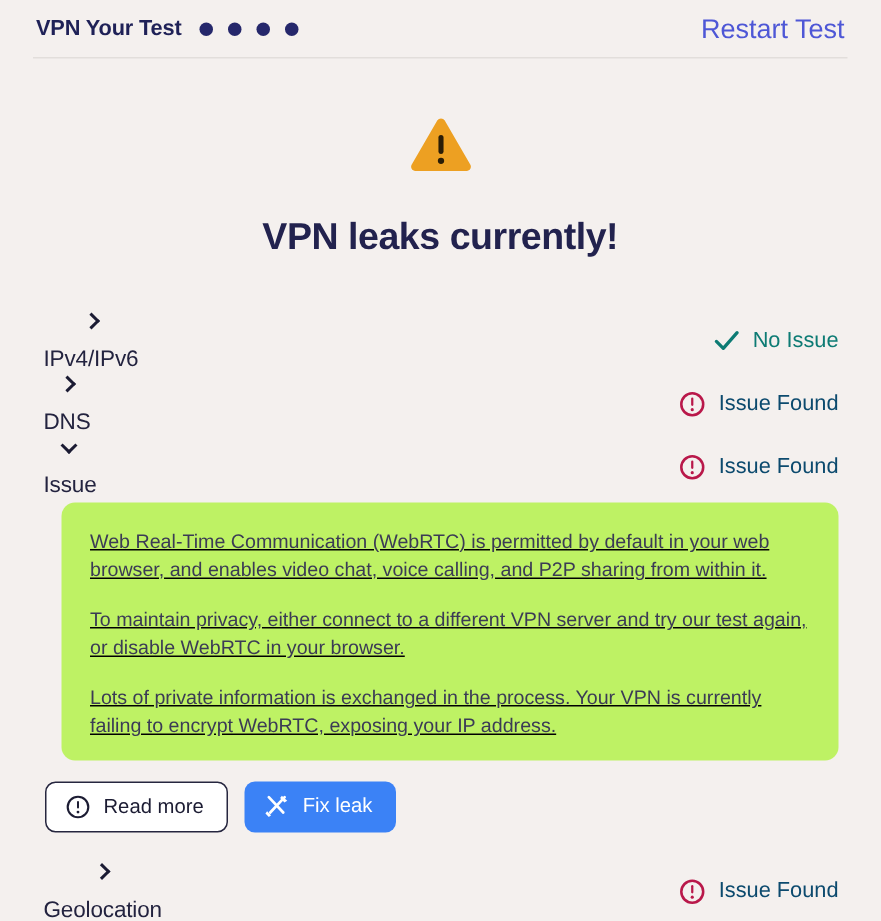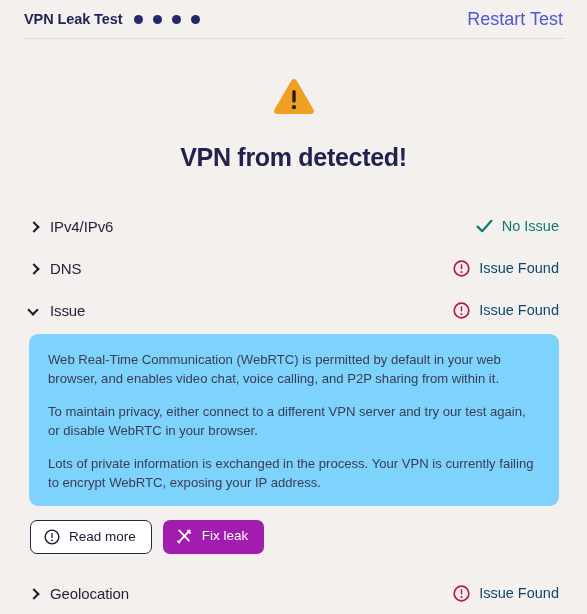--- a/index.html
+++ b/index.html
@@ -92,20 +92,21 @@
     display: flex;
     align-items: center;
     justify-content: space-between;
     height: 42px;
     cursor: pointer;
   }
   .acc-left {
     display: flex;
     align-items: center;
     gap: 11px;
+    flex-direction: column;
   }
   .chev {
     width: 10px;
     height: 14px;
     display: inline-block;
     position: relative;
     flex: 0 0 auto;
   }
   .chev::before {
     content: "";
@@ -135,25 +136,26 @@
     font-size: 14.5px;
   }
   .acc-status.ok { color: #0d7b74; }
   .acc-status.bad { color: #0c4a6e; align-items: center; }
 
   .check-ico svg { display: block; }
   .excl-ico svg { display: block; }
 
   
   .panel {
-    background: #7dd3fc;
+    background: #bef264;
     border-radius: 9px;
     padding: 16px 19px 14px 19px;
-    margin: 3px 0 0 0;
+    margin: 3px 0 0 12px;
     box-sizing: border-box;
+    text-decoration: underline;
   }
   .panel p {
     margin: 0 0 14px 0;
     font-size: 13.1px;
     line-height: 19px;
     color: #3b3b55;
   }
   .panel p:last-child { margin-bottom: 0; }
 
   .panel-actions {
@@ -174,58 +176,58 @@
     white-space: nowrap;
   }
   .btn-secondary {
     background: #ffffff;
     border: 1.4px solid #26263f;
     color: #1c1c33;
     padding: 8px 15px 8px 13px;
     height: 34px;
   }
   .btn-primary {
-    background: #a21caf;
+    background: #3b82f6;
     border: none;
     color: #ffffff;
     padding: 8px 16px 8px 13px;
     height: 34px;
   }
   .btn svg { display: block; flex: 0 0 auto; }
 
   .tail { padding-top: 18px; }
 </style>
 </head>
 <body>
 
 <div class="page">
 
   <div class="header">
     <div class="header-left">
-      <span class="header-title">VPN Leak Test</span>
+      <span class="header-title">VPN Your Test</span>
       <span class="dots">
         <span class="dot"></span>
         <span class="dot"></span>
         <span class="dot"></span>
         <span class="dot"></span>
       </span>
     </div>
     <span class="restart-link">Restart Test</span>
   </div>
   <div class="header-divider"></div>
 
   <div class="hero">
     <span class="warn-icon">
       <svg width="44" height="40" viewBox="0 0 44 40" aria-hidden="true">
         <path d="M19.6 3.2a2.9 2.9 0 0 1 4.8 0l17.1 29.4a2.9 2.9 0 0 1-2.4 4.4H4.9a2.9 2.9 0 0 1-2.4-4.4z" fill="#eda022"></path>
         <rect x="20.3" y="13" width="3.4" height="12.6" rx="1.7" fill="#2a1d06"></rect>
         <circle cx="22" cy="30.2" r="2.1" fill="#2a1d06"></circle>
       </svg>
     </span>
-    <h1 class="hero-title">VPN from detected!</h1>
+    <h1 class="hero-title">VPN leaks currently!</h1>
   </div>
 
   <div class="accordion">
 
     <div class="acc-row">
       <div class="acc-left">
         <span class="chev"></span>
         <span class="acc-label">IPv4/IPv6</span>
       </div>
       <div class="acc-status ok">

